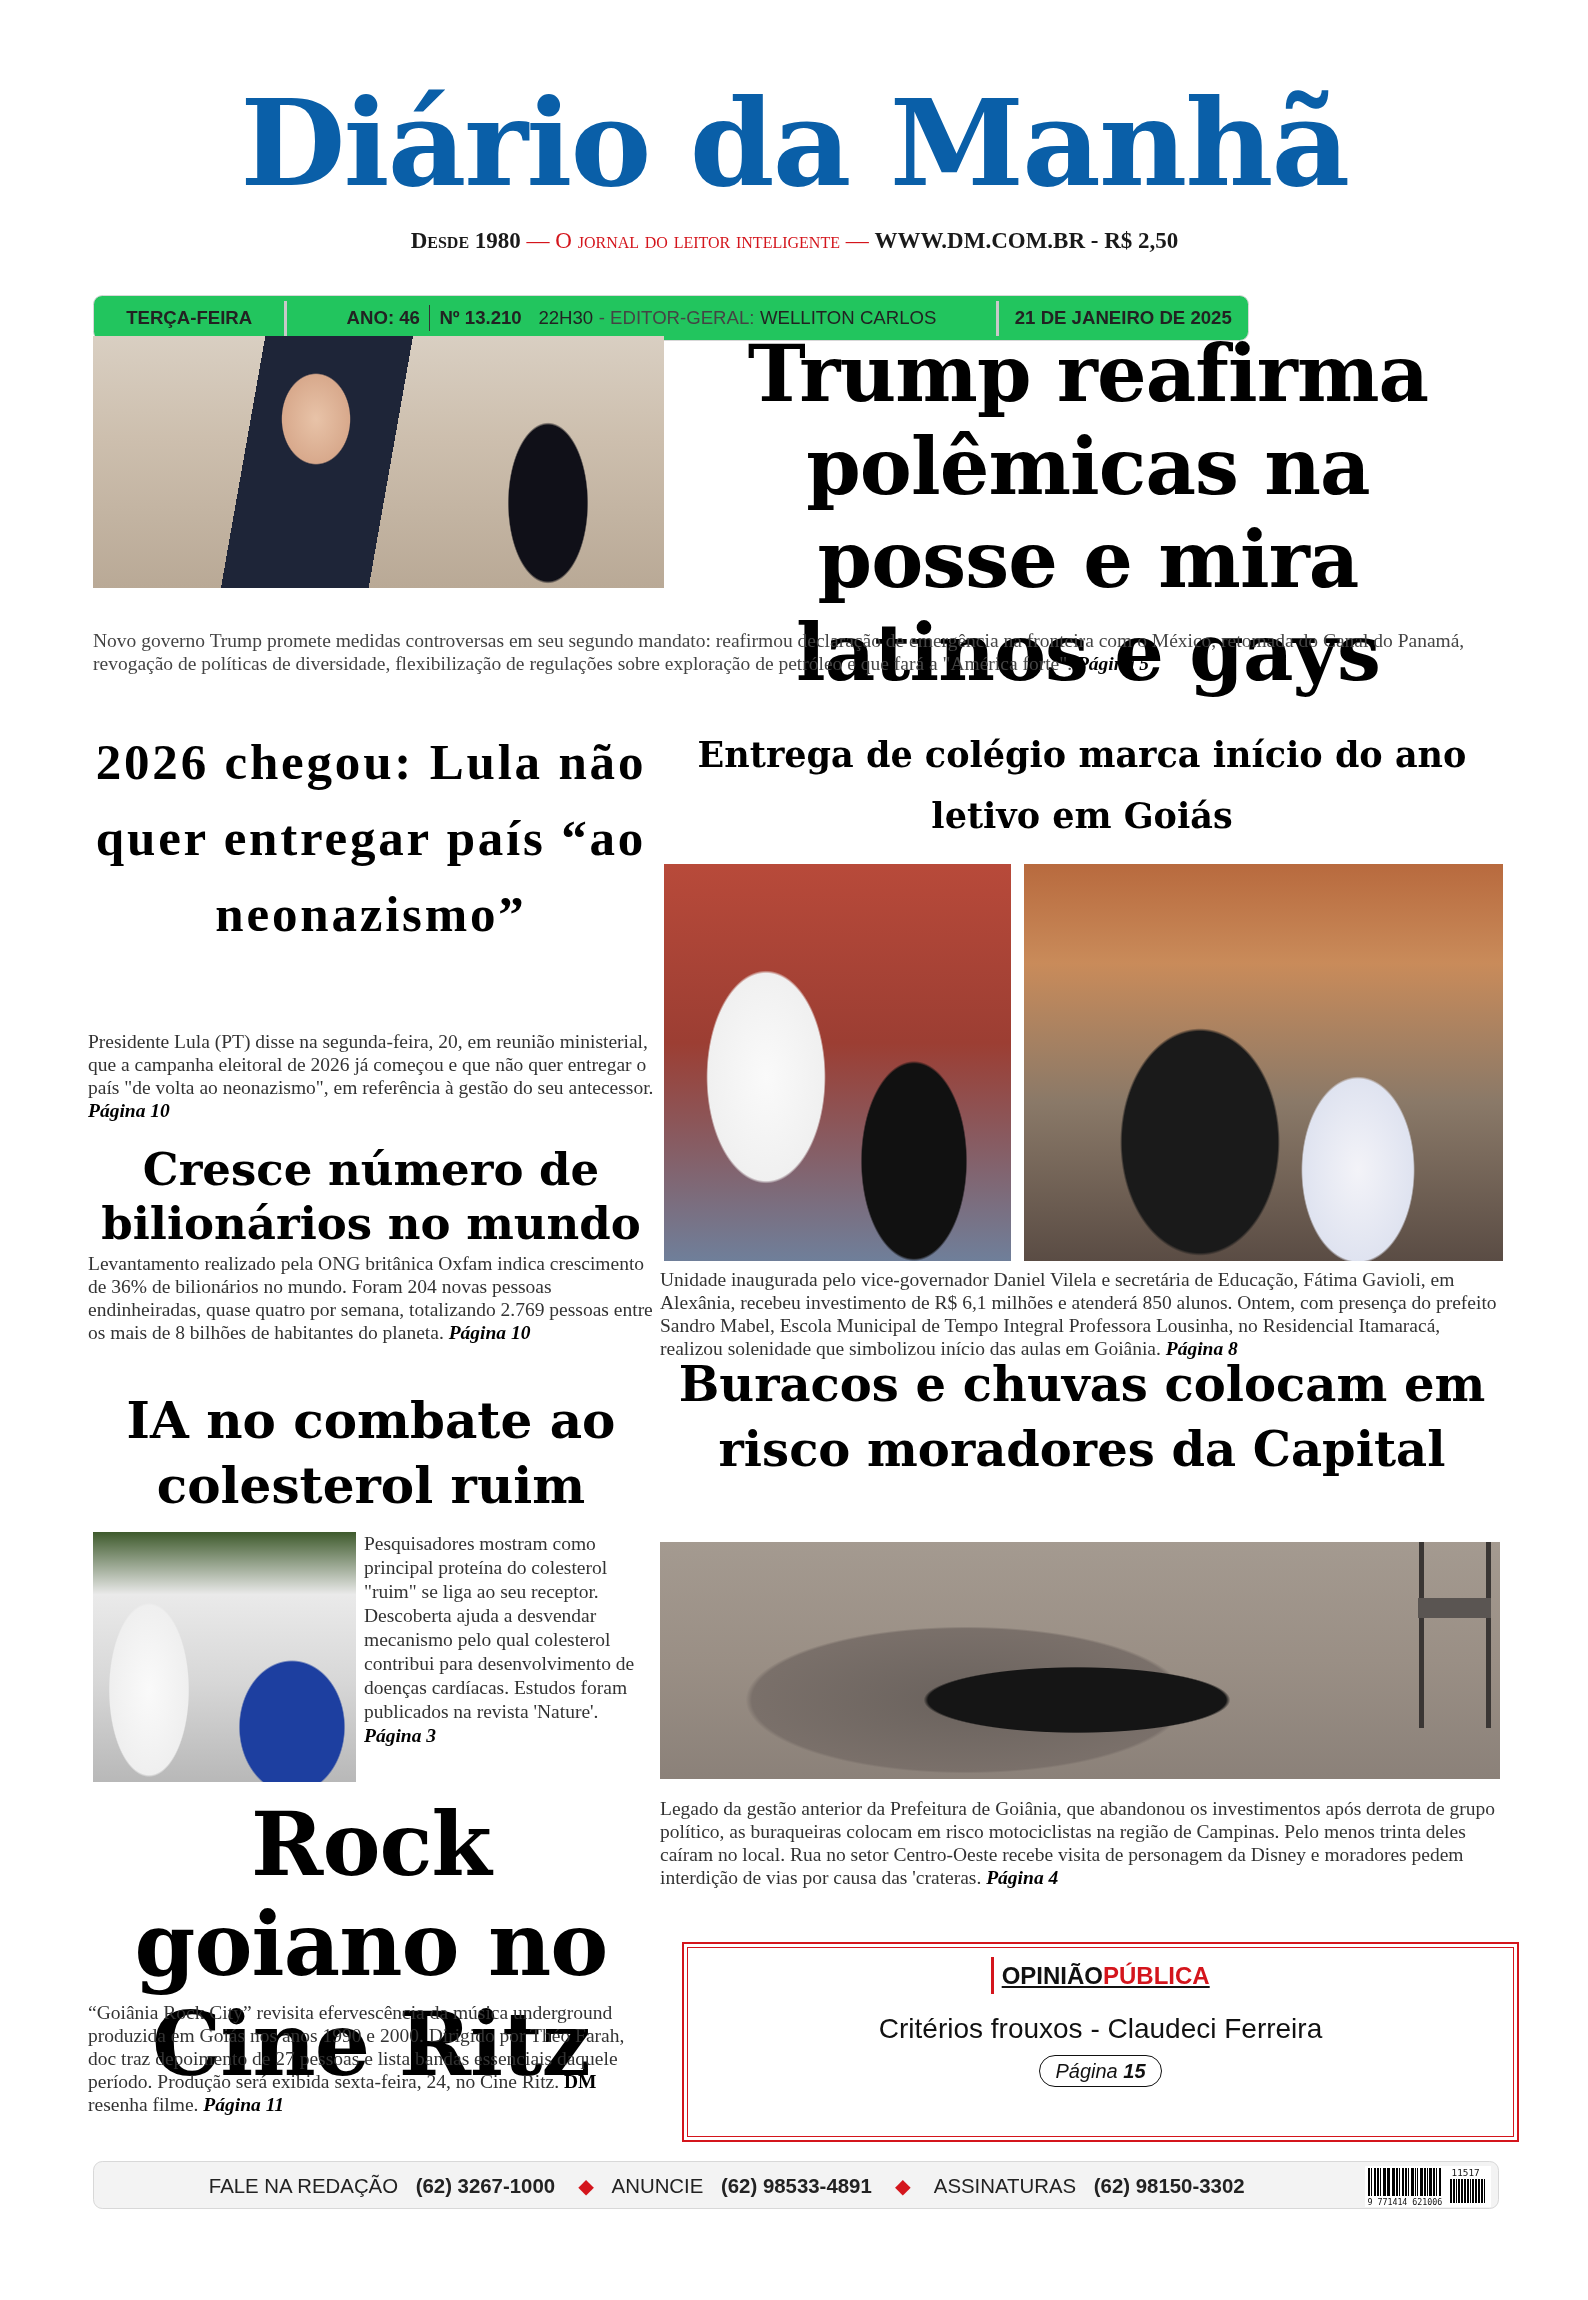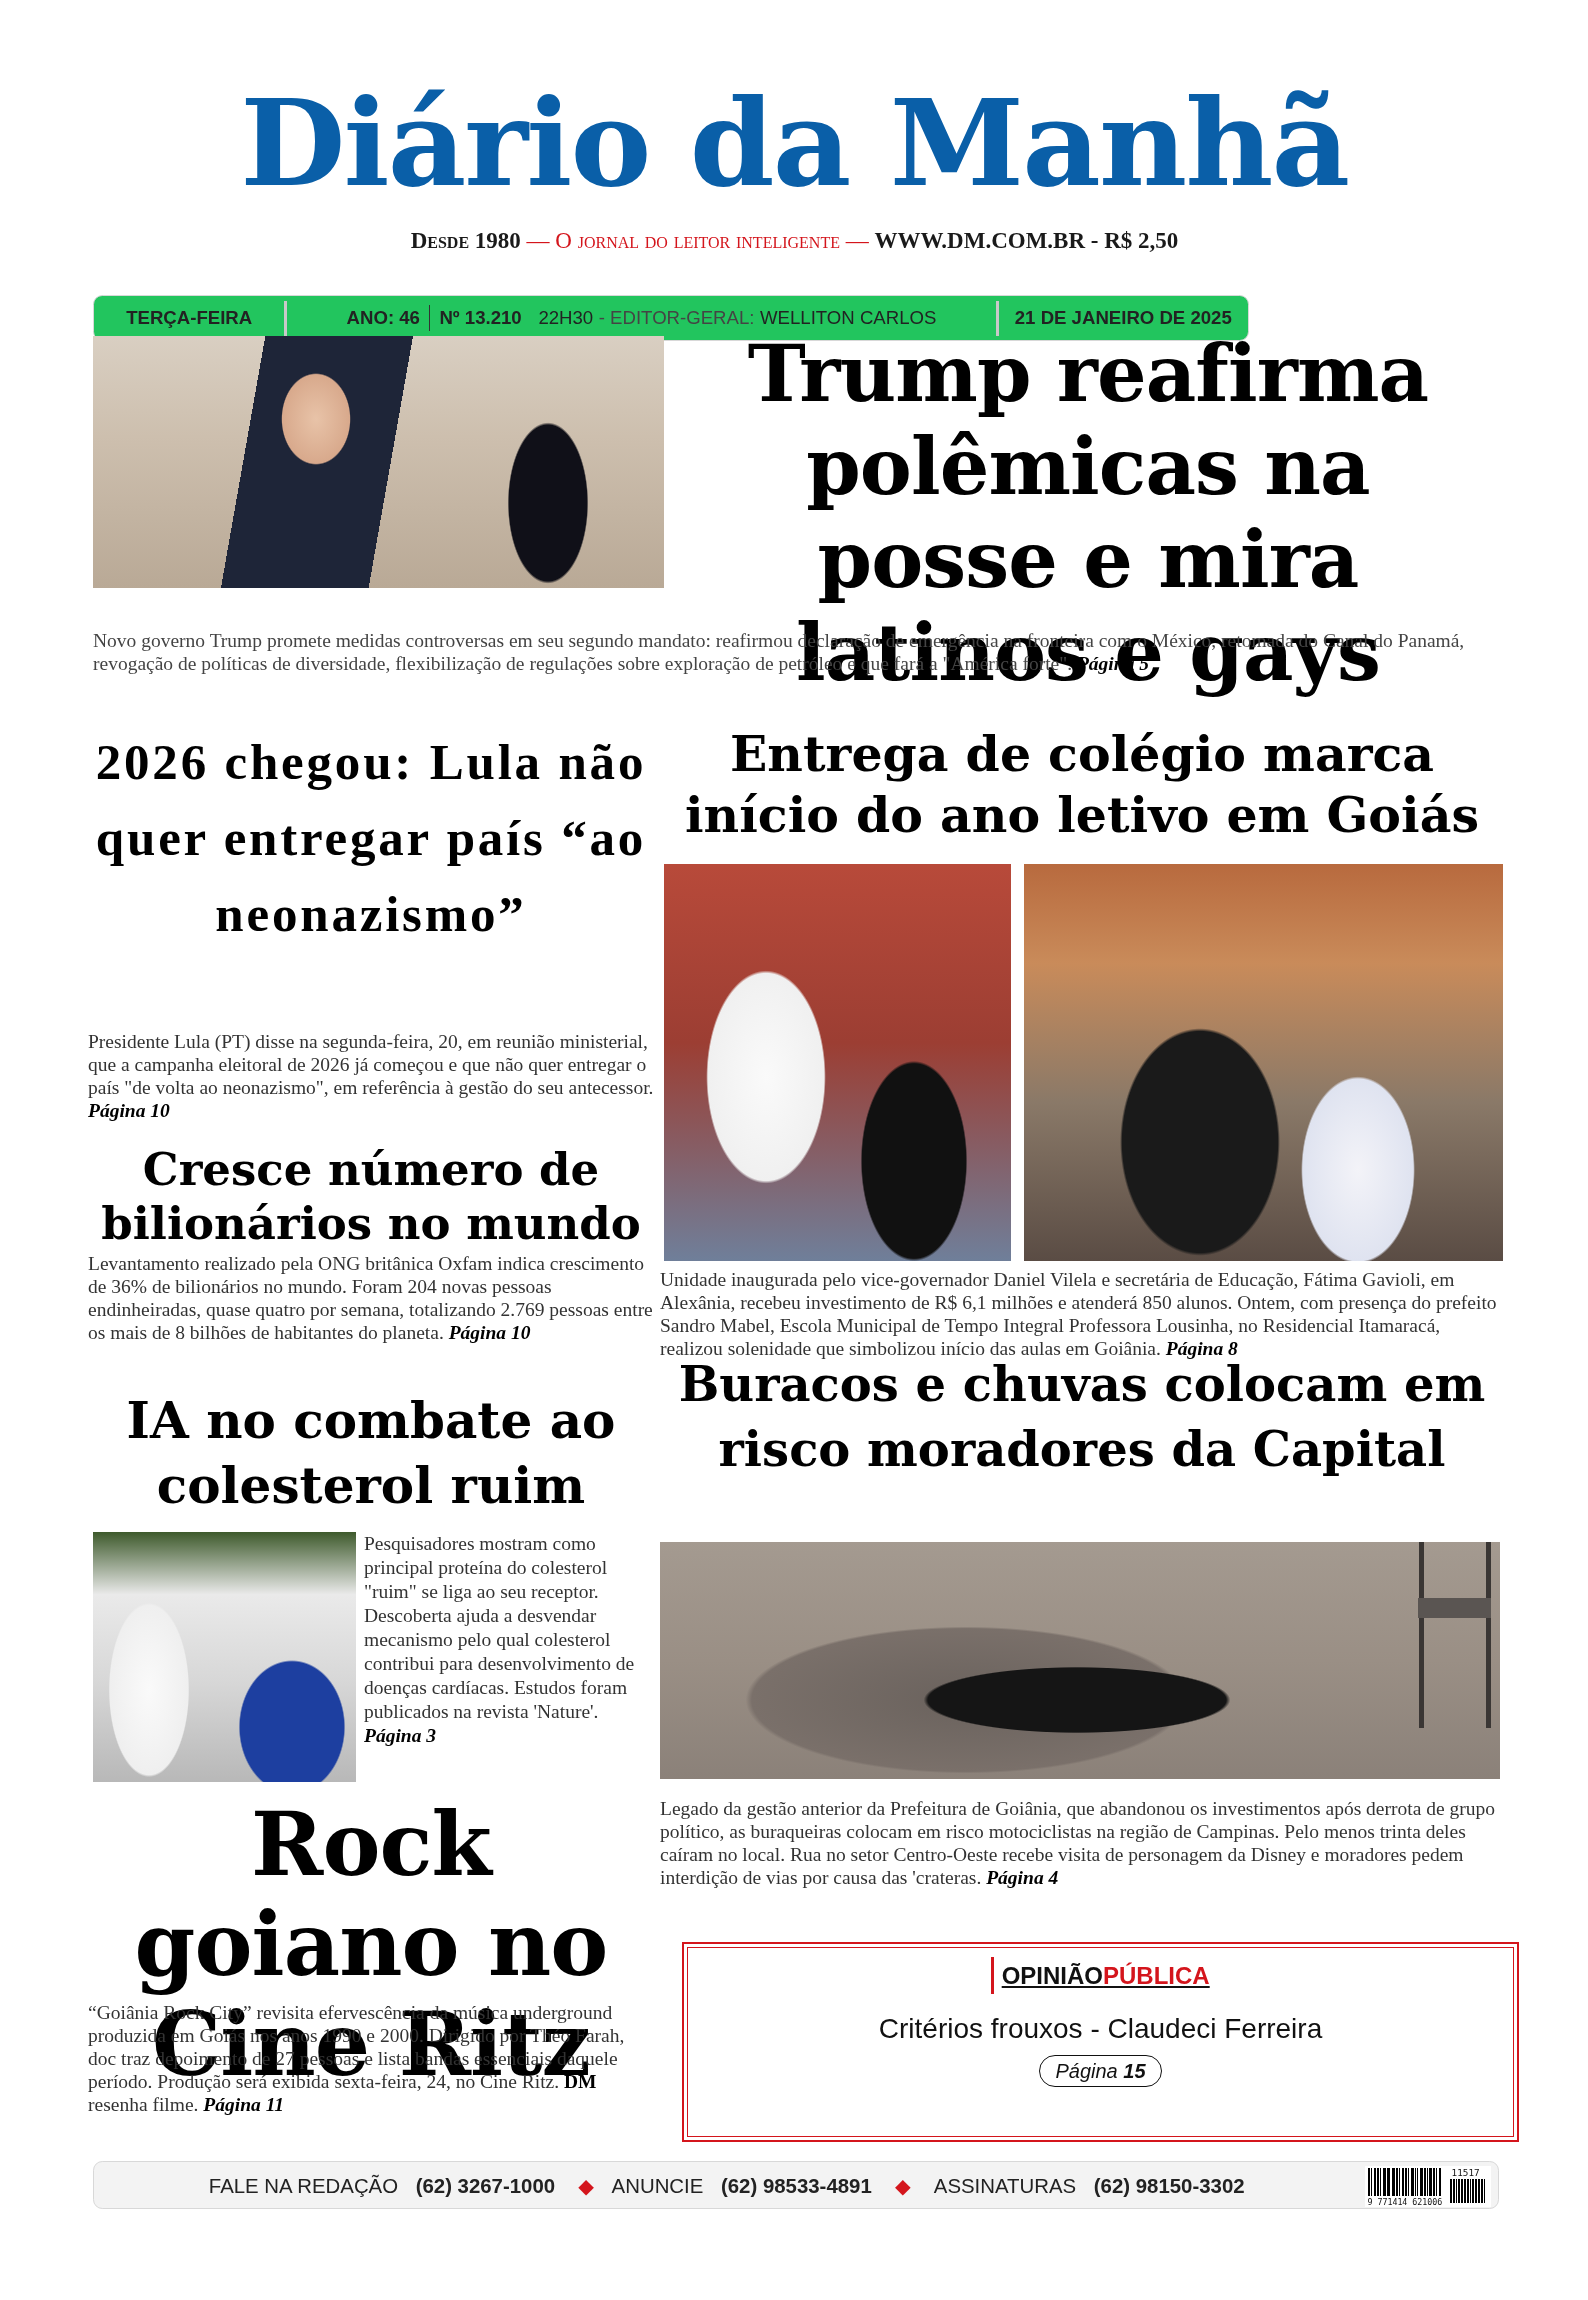--- a/index.html
+++ b/index.html
@@ -61,21 +61,21 @@
     border-left: 5.6px solid #3a3634; border-right: 5.6px solid #3a3634; }
   .ph-hole .chair::before { content: ""; position: absolute; left: -5.6px; right: -5.6px; top: 56px; height: 20.4px; background: #5a5552; }
 
   
   .serif-h { font-family: "DejaVu Serif", serif; font-weight: bold; color: #000; text-align: center; }
   .h-trump { left: 675px; top: 327px; width: 826px; font-size: 78px; line-height: 93px; letter-spacing: -0.9px; }
   .h-lula { left: 88px; top: 724px; width: 566px; font-size: 51px; line-height: 76px; letter-spacing: 2.8px; font-family: Liberation Serif, serif; }
   .h-bili { left: 88px; top: 1143px; width: 566px; font-size: 45px; line-height: 54px; }
   .h-ia { left: 88px; top: 1388px; width: 566px; font-size: 50px; line-height: 65px; }
   .h-rock { left: 88px; top: 1795px; width: 566px; font-size: 87px; line-height: 100px; letter-spacing: -0.9px; }
-  .h-school { left: 660px; top: 724px; width: 844px; font-size: 49px; line-height: 61px; }
+  .h-school { left: 660px; top: 724px; width: 844px; font-size: 35px; line-height: 61px; }
   .h-buracos { left: 660px; top: 1352px; width: 844px; font-size: 48px; line-height: 65px; }
 
   .body-txt { font-family: Liberation Serif, serif; color: #333; text-align: left; font-size: 19.5px; line-height: 23px; }
   .pg { font-weight: bold; font-style: italic; color: #000; }
   .dm { font-weight: bold; color: #000; }
   .t-trump { left: 93px; top: 629px; width: 1406px; color: #444; }
   .t-lula { left: 88px; top: 1030px; width: 566px; }
   .t-bili { left: 88px; top: 1252px; width: 566px; }
   .t-chol { left: 364px; top: 1532px; width: 282px; font-size: 19.5px; line-height: 24px; }
   .t-rock { left: 88px; top: 2001px; width: 566px; }

